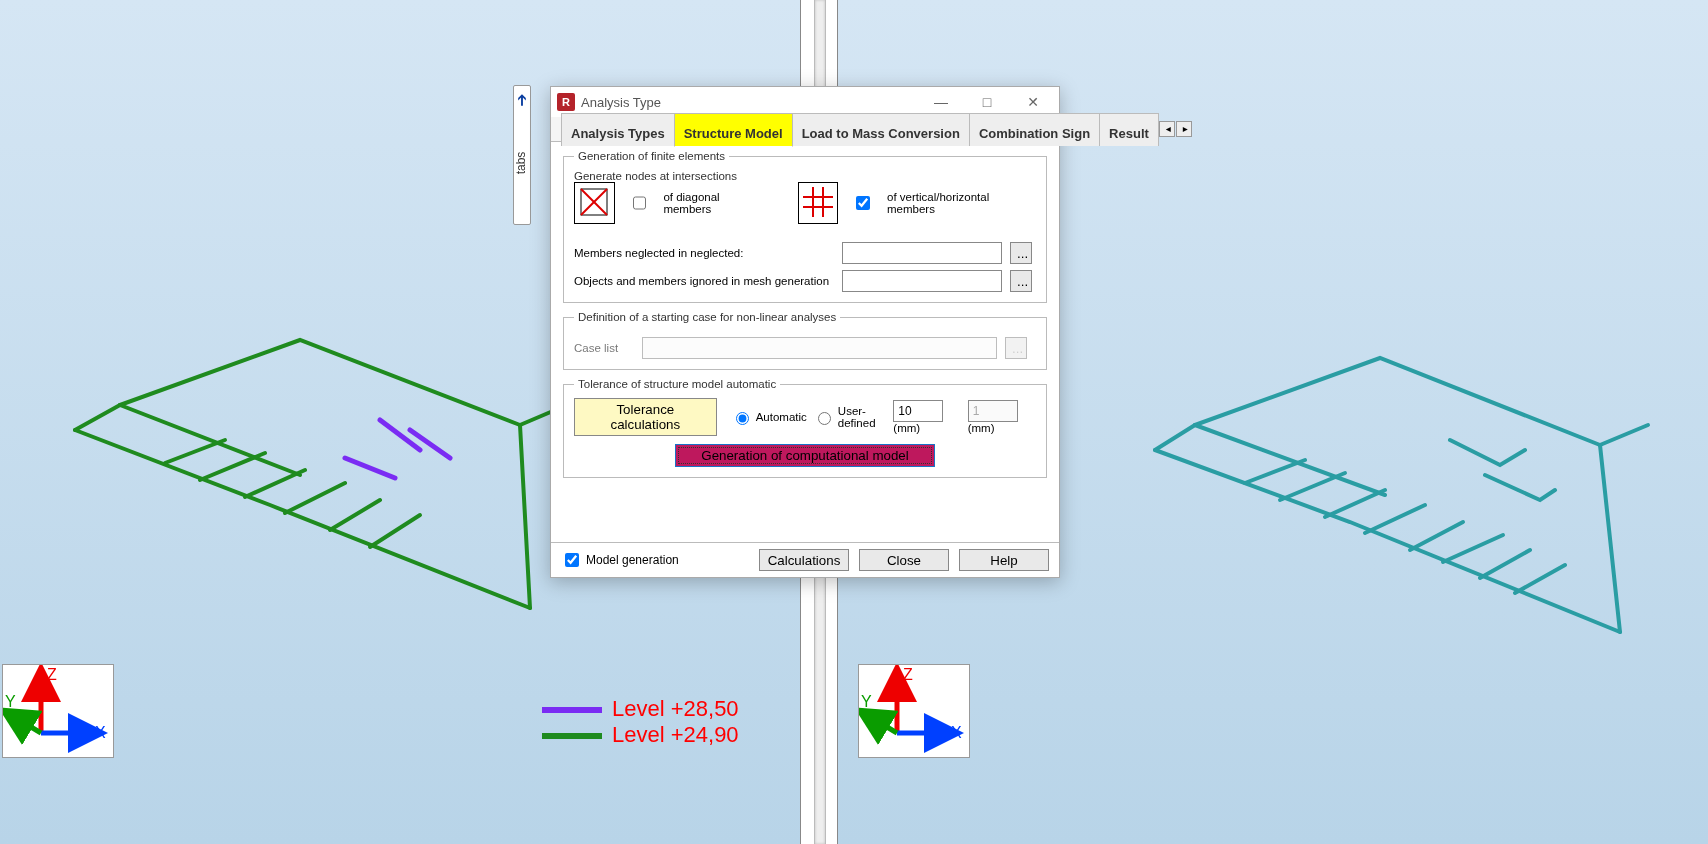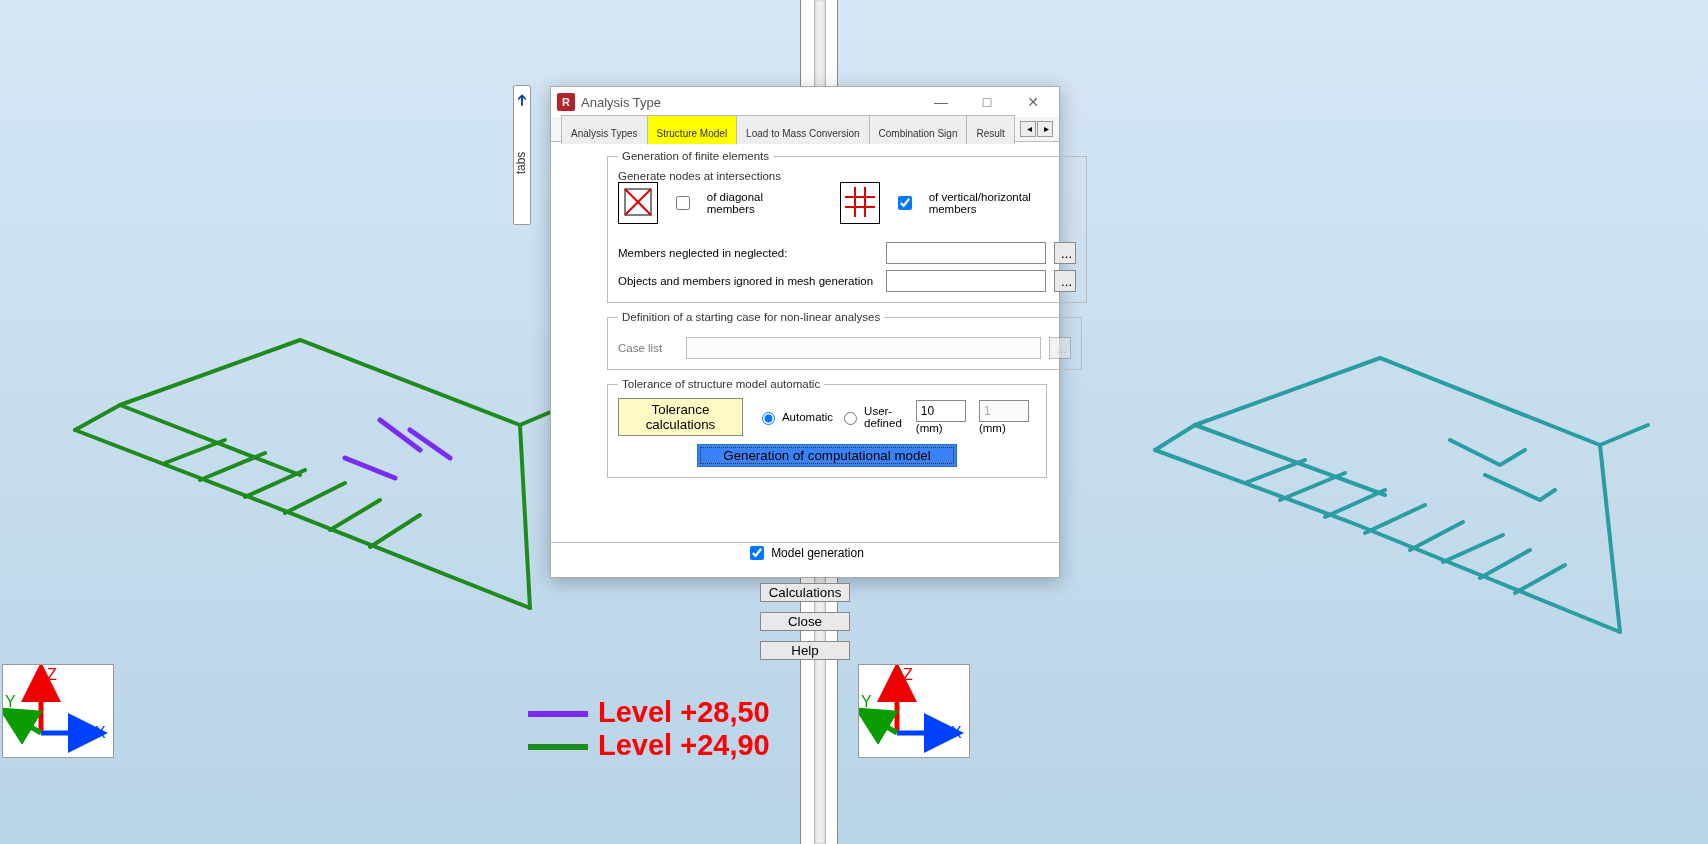--- a/index.html
+++ b/index.html
@@ -48,22 +48,22 @@
 
     .viewport-svg {
       position:absolute; pointer-events:none;
     }
 
     .coord-gizmo {
       position:absolute; width:110px; height:92px;
       background:#fff; border:1px solid #999;
     }
     .legend-box {
-      position:absolute; left:528px; top:696px; color:#f00;
-      font-size:29px; font-weight:bold;
+      position:absolute; left:542px; top:696px; color:#f00;
+      font-size:22px; font-weight:normal;
     }
     .legend-swatch {
       display:inline-block; width:60px; height:6px; margin-right:10px;
       vertical-align:middle;
     }
 
     .dialog {
       position:absolute; left:550px; top:86px; width:508px; height:490px;
       background:#fff; border:1px solid #aaa; box-shadow:0 4px 18px rgba(0,0,0,.25);
     }
@@ -80,39 +80,39 @@
     .winbtn {
       width:40px; height:28px; display:flex; align-items:center; justify-content:center;
       color:#666; font-size:14px;
     }
 
     .tabstrip {
       display:flex; align-items:center; padding:0 6px 0 10px; height:24px;
       border-bottom:1px solid #bbb; background:#f5f5f5;
     }
     .tab {
-      padding:12px 9px 5px; font-size:10px; color:#333; background:#eee;
+      padding:12px 9px 5px; font-size:13px; color:#333; background:#eee;
       border:1px solid #bbb; border-bottom:none; margin-right:-1px; position:relative;
       white-space:nowrap;
+      font-weight:bold;
     }
     .tab.active {
       background:#fff; z-index:2; border-bottom:1px solid #fff; top:1px;
     }
     .tab.hl { background:#ffff00; }
     .tabscroll {
       margin-left:auto; display:flex;
     }
     .tabscroll button{
       width:16px;height:16px;border:1px solid #999;background:#eee;font-size:10px;
       line-height:1;margin-left:1px;
     }
 
     .dialog-body {
       padding:8px 12px 10px;
-      margin-left:44px;
     }
     fieldset {
       border:1px solid #bbb; margin:0 0 8px; padding:8px 10px 10px; font-size:11.5px;
     }
     fieldset legend { padding:0 4px; color:#333; }
 
     .iconbtn {
       width:40px;height:40px; border:1px solid #000; display:inline-block; position:relative;
       vertical-align:middle; background:#fff;
     }
@@ -135,28 +135,28 @@
       display:flex; align-items:center; gap:14px;
     }
     .tol-btn {
       padding:3px 14px; border:1px solid #888; background:#fef9c3;
     }
     .radio-col { display:flex; flex-direction:row; gap:6px; }
     .radio-col label{display:flex;align-items:center;gap:4px;}
 
     .gen-btn {
       display:block; margin:8px auto 0; width:260px; padding:3px 0; text-align:center;
-      border:1px solid #1a74c7; background:#3b82f6;
+      border:1px solid #1a74c7; background:#be185d;
       outline:1px dotted #333; outline-offset:-4px;
     }
 
     .dialog-footer {
       position:absolute; left:0; right:0; bottom:0; height:34px;
       border-top:1px solid #bbb; display:flex; align-items:center;
-      padding:0 10px; gap:10px; background:#fff;flex-direction:column;
+      padding:0 10px; gap:10px; background:#fff;
     }
     .dialog-footer .ftr-spacer{flex:1;}
     .std-btn {
       width:90px; height:22px; border:1px solid #888; background:#e9e9e9;
     }
   </style>
 </head>
 <body>
 
 <div class="vp-divider">

